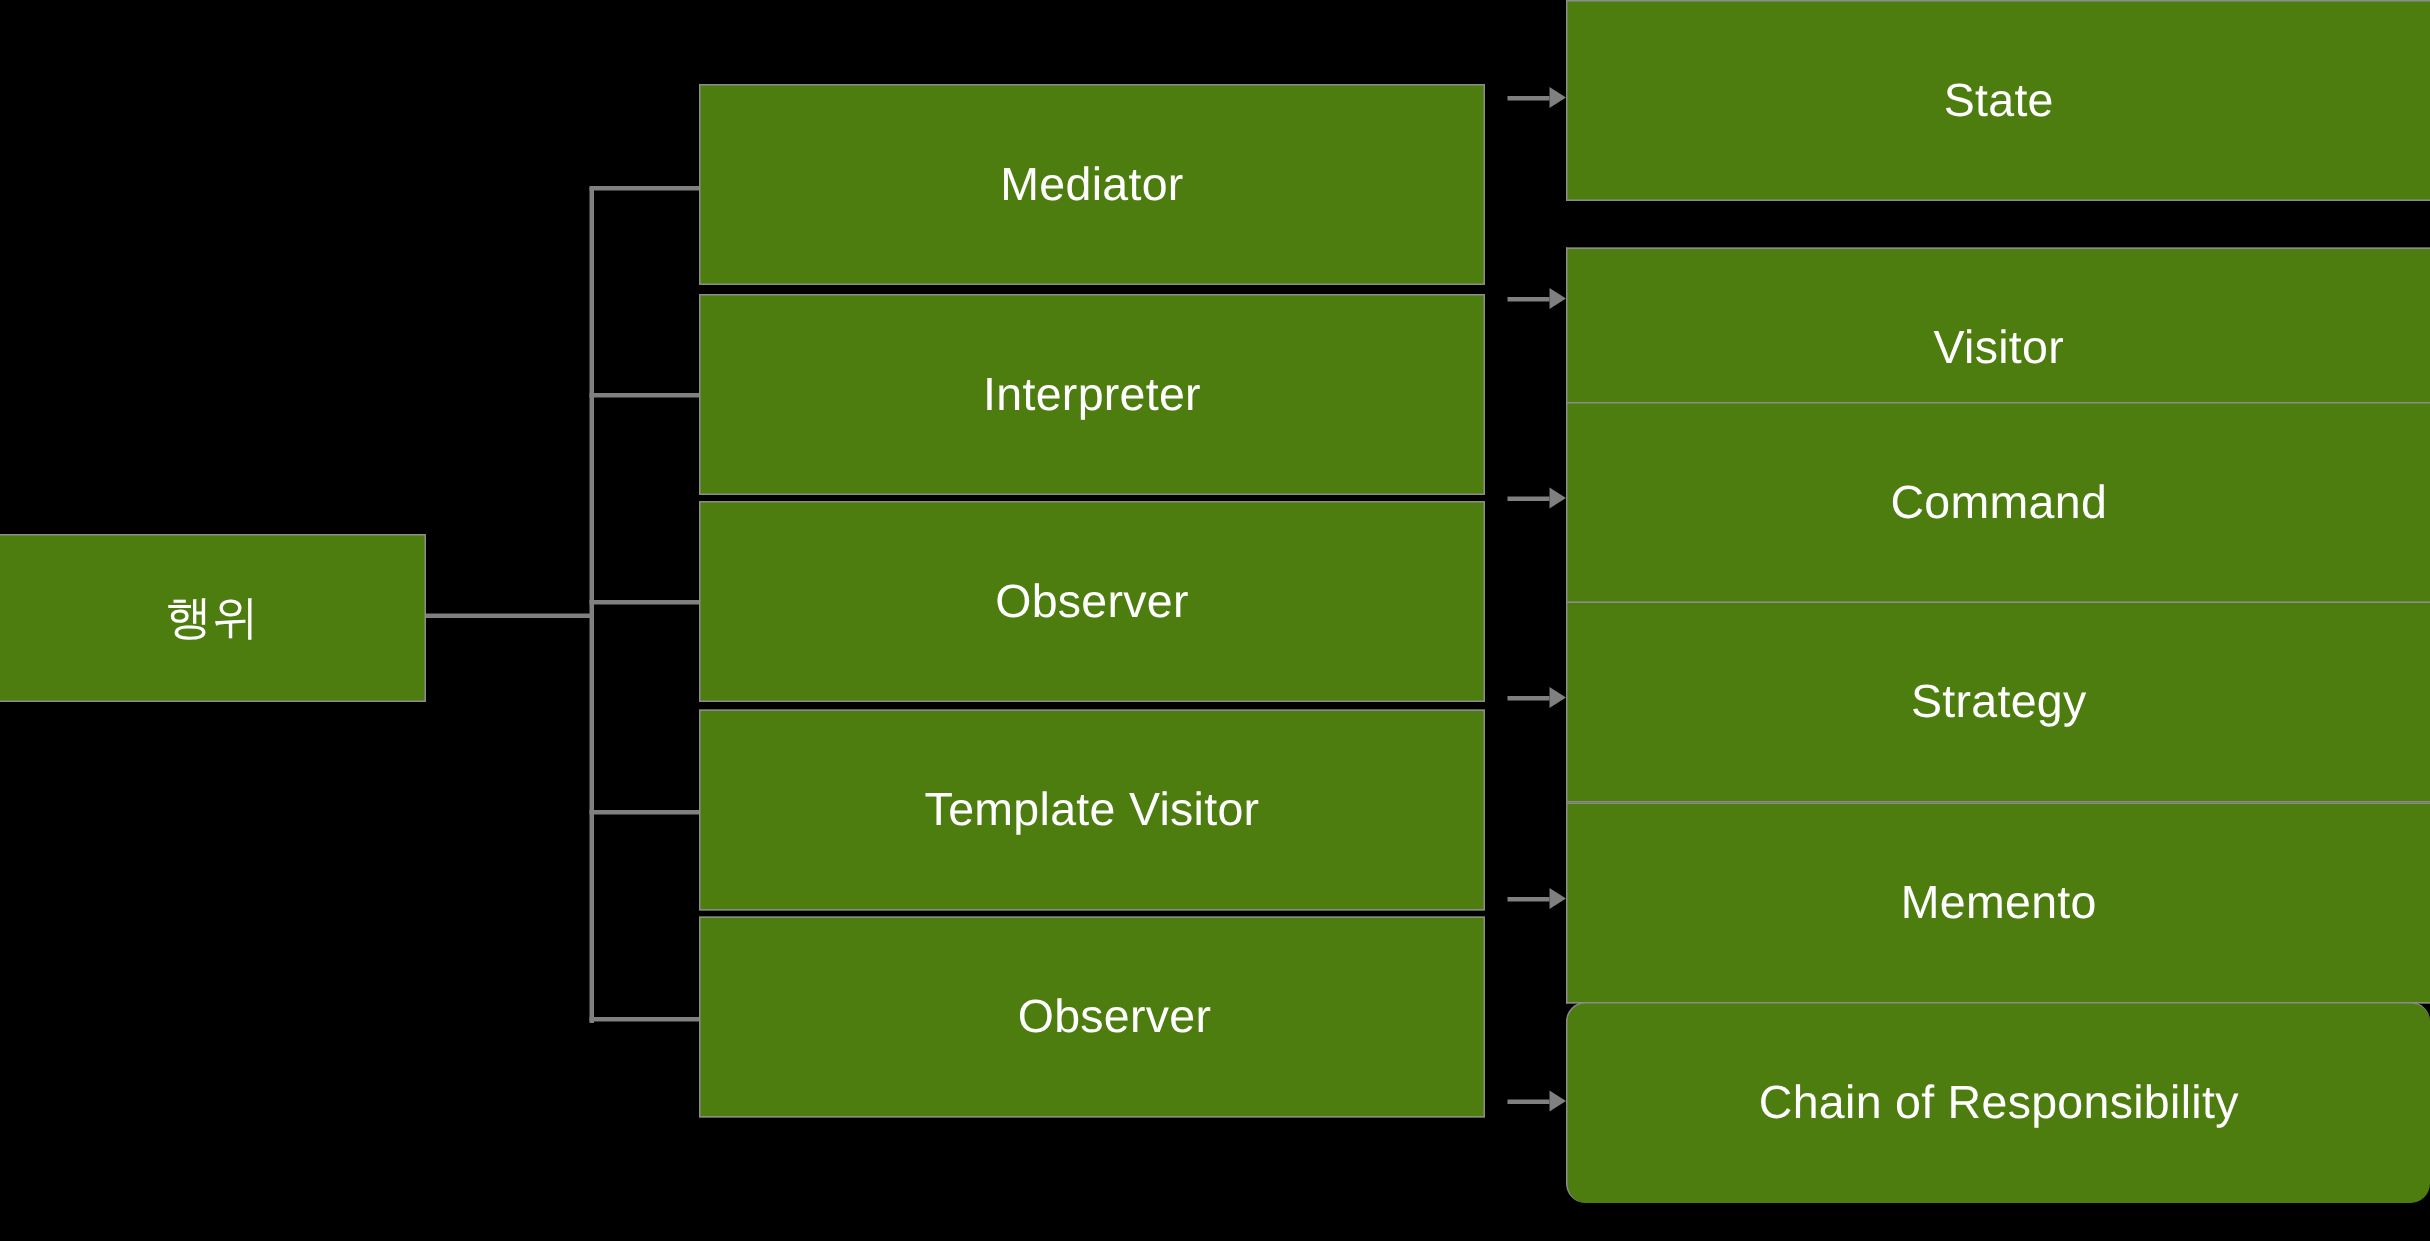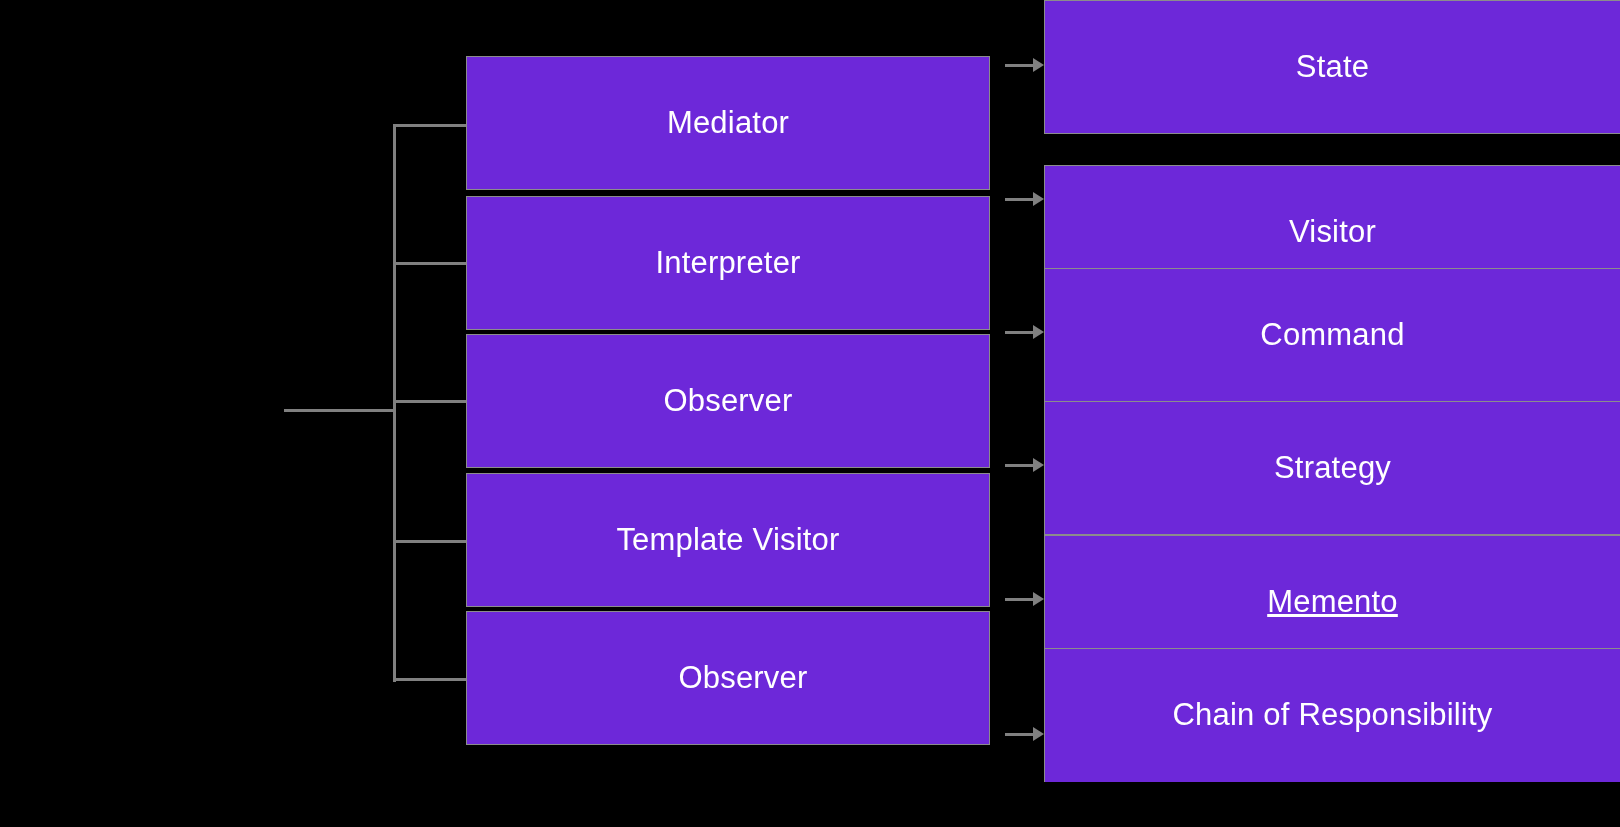--- a/index.html
+++ b/index.html
@@ -13,21 +13,21 @@
     height: 827px;
     background: #000000;
     overflow: hidden;
     font-family: "Liberation Sans", "DejaVu Sans", sans-serif;
   }
 
   
   .node {
     position: absolute;
     box-sizing: border-box;
-    background: #6d28d9;
+    background: #4d7c0f;
     border: 1px solid #8C8C8C;
     color: #FFFFFF;
     display: flex;
     align-items: center;
     justify-content: center;
     text-align: center;
     font-weight: 400;
     letter-spacing: 0.2px;
     line-height: 1.1;
     overflow: hidden;
@@ -60,22 +60,22 @@
     left: 1044px;
     width: 576px;
     height: 134px;
     font-size: 31px;
     border-right: none;
   }
   .right-0 { top: 0px;   height: 134px; }
   .right-1 { top: 152px; margin-top: 13px; }
   .right-2 { top: 268px; }
   .right-3 { top: 401px; }
-  .right-4 { top: 535px; text-decoration: underline; }
-  .right-5 { top: 648px; height: 159px; border-bottom: none; }
+  .right-4 { top: 535px; }
+  .right-5 { top: 668px; height: 159px; border-bottom: none; border-radius: 13px; }
 
   
   .conn {
     position: absolute;
     background: #808080;
   }
   .h-line { height: 3px; }
   .v-line { width: 3px; }
 
   
@@ -124,20 +124,21 @@
   .lh2 { top: 325px; }
   .lh3 { top: 458px; }
   .lh4 { top: 592px; }
   .lh5 { top: 727px; }
 </style>
 </head>
 <body>
 
 <div id="stage">
 
+  <div class="node root">행위</div>
 
   <div class="conn h-line stem"></div>
   <div class="conn v-line trunk"></div>
 
   <div class="conn h-line branch b0"></div>
   <div class="arrowhead branch-head bh0"></div>
 
   <div class="conn h-line branch b1"></div>
   <div class="arrowhead branch-head bh1"></div>
 

